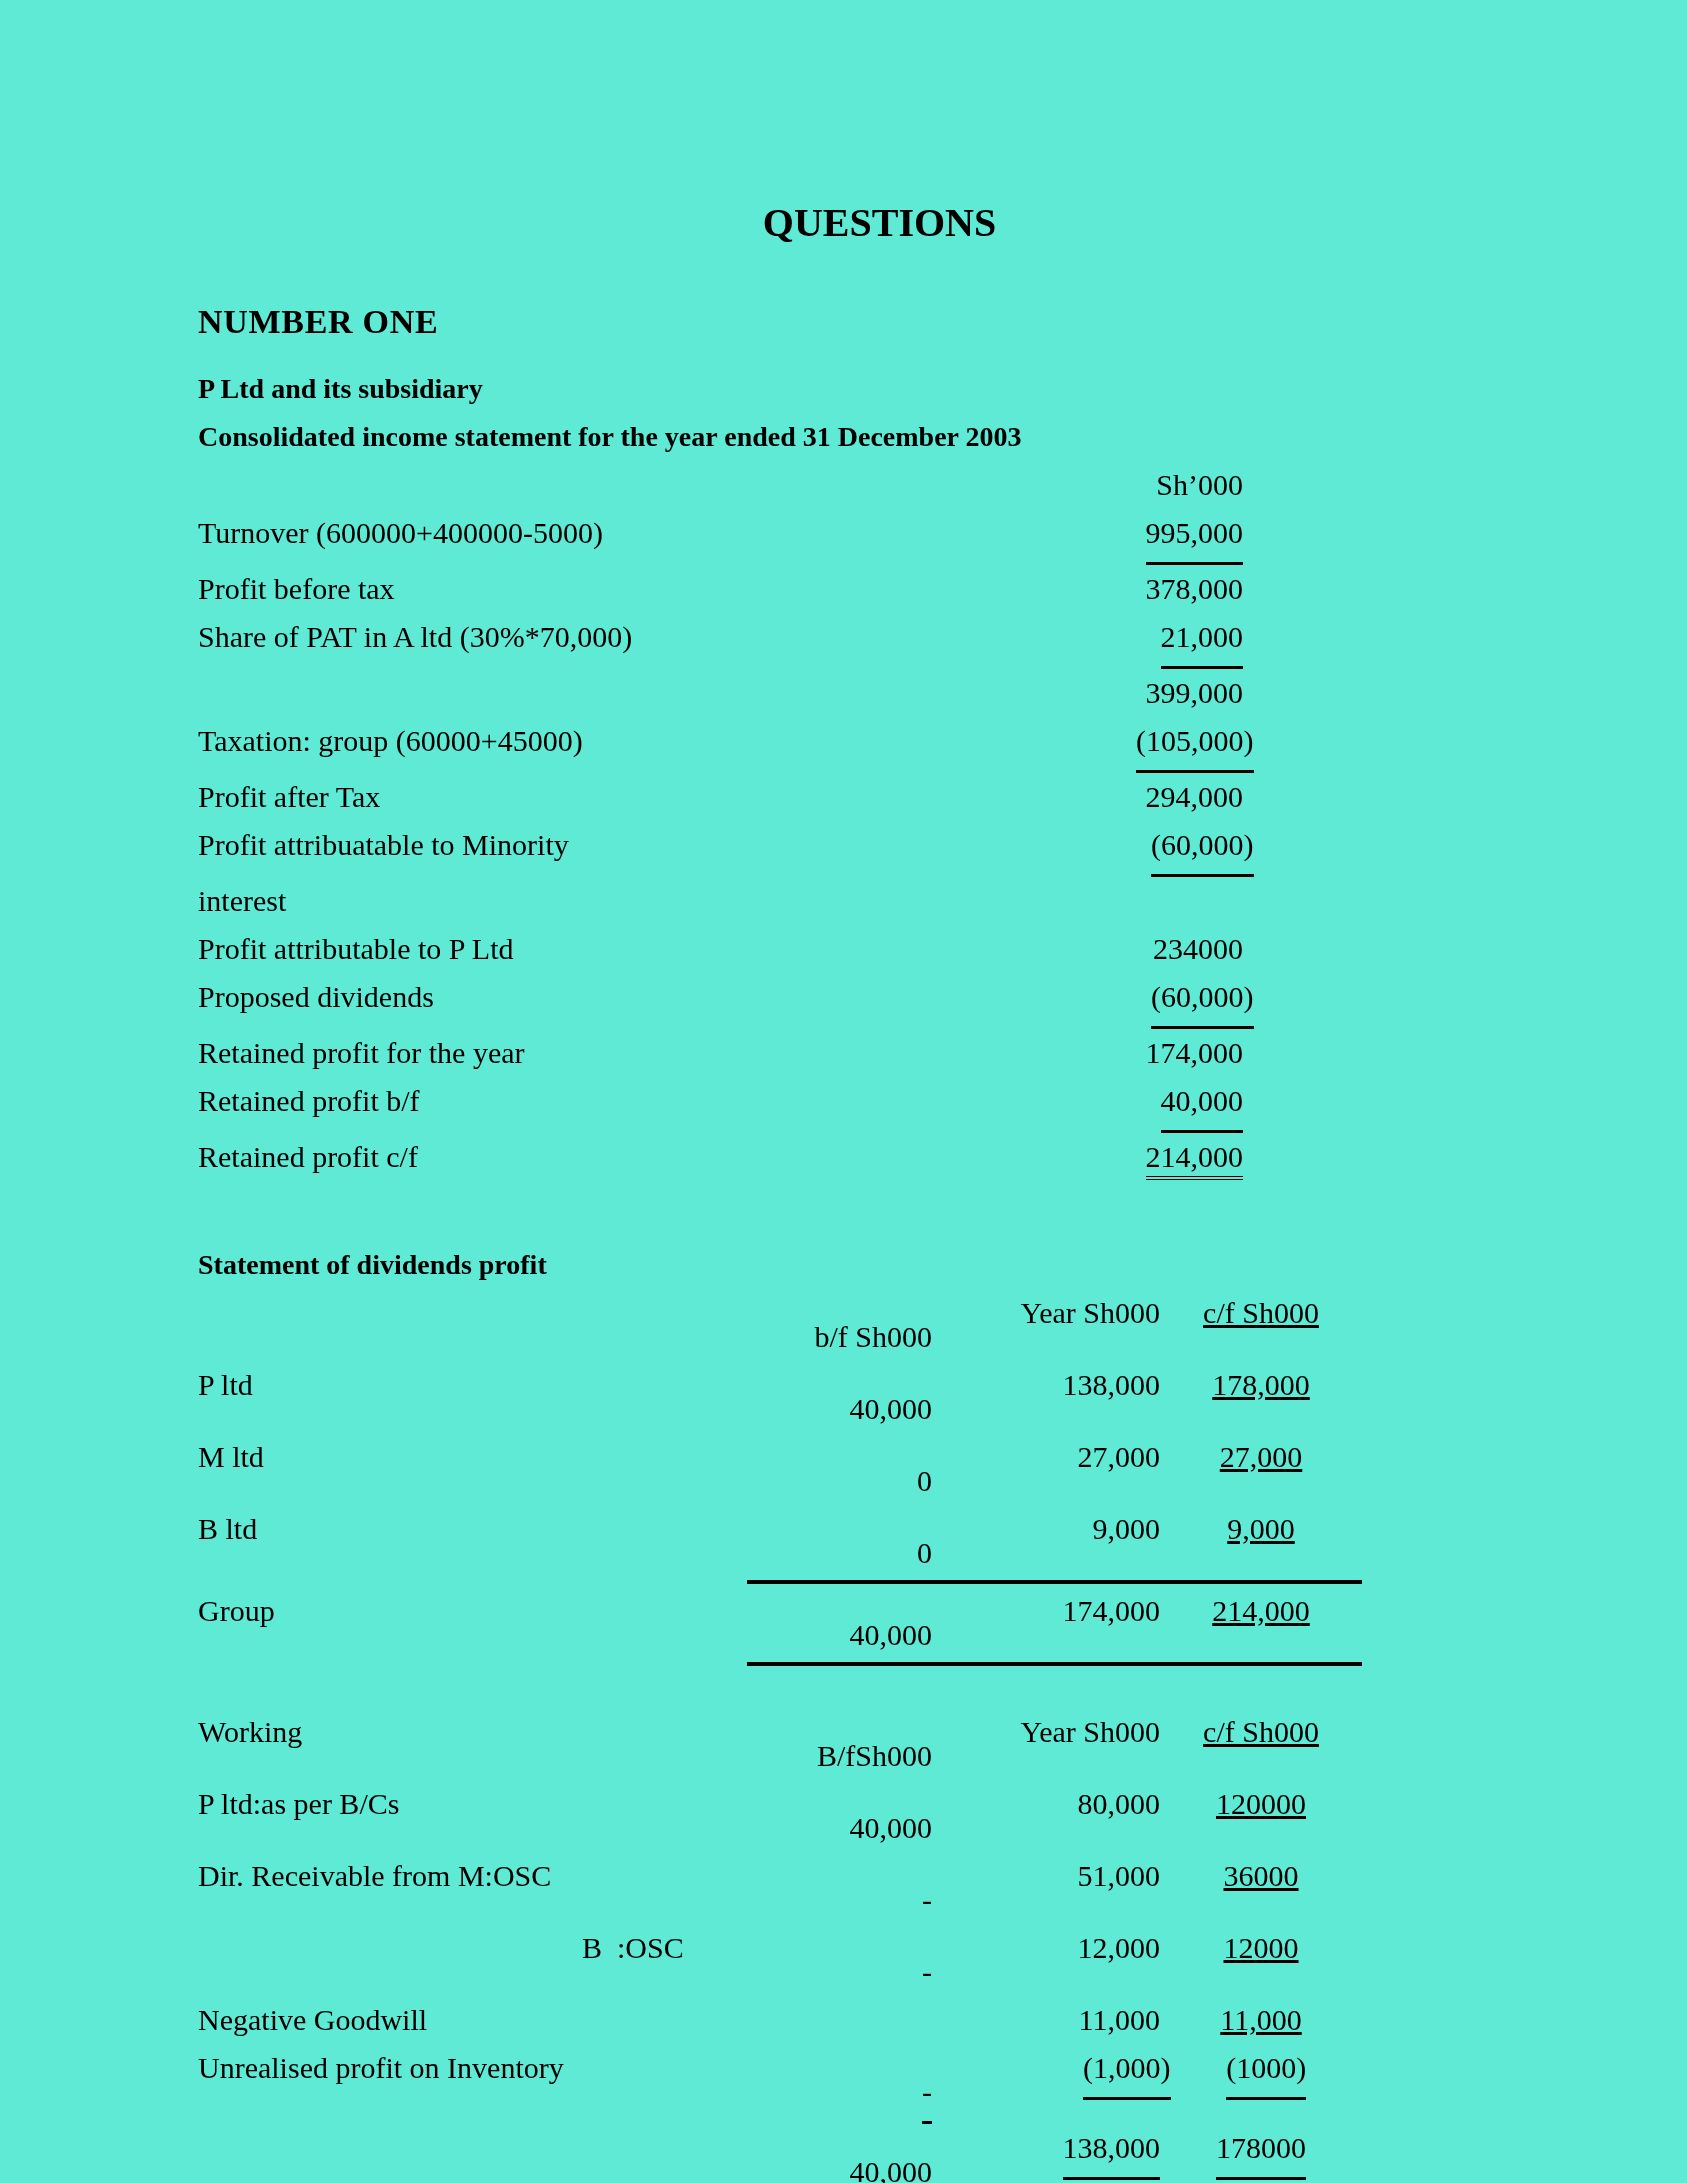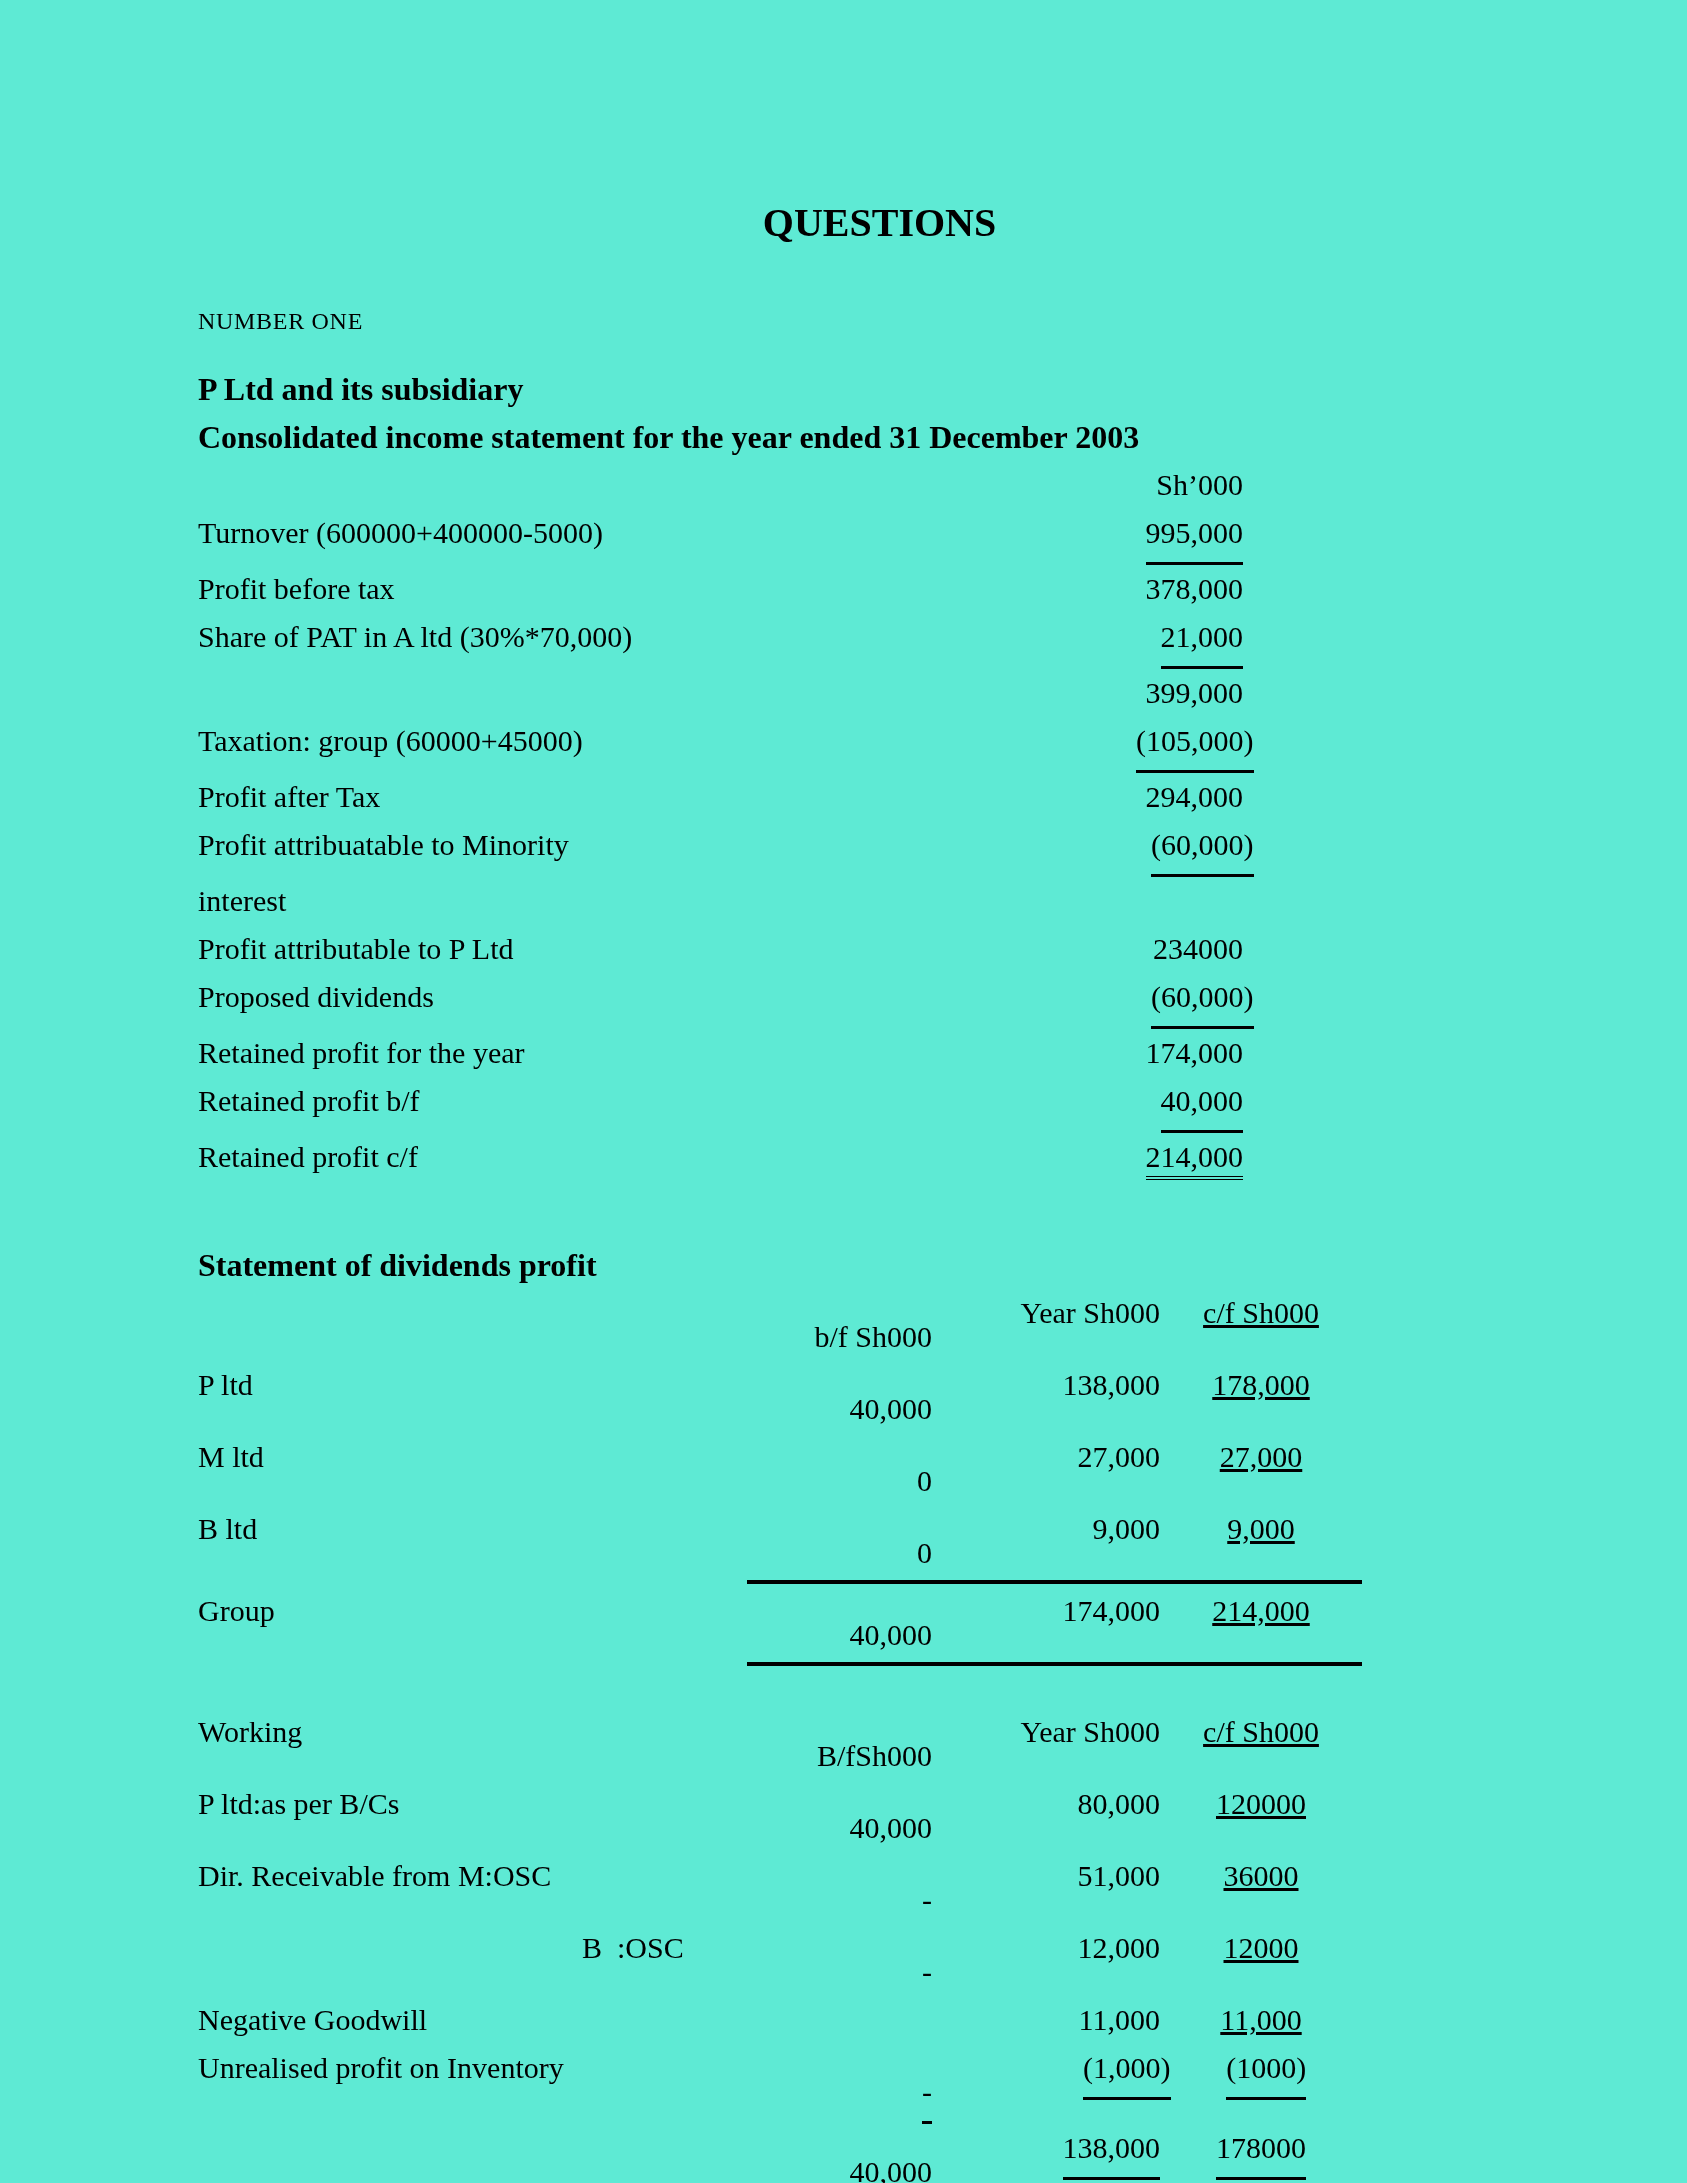--- a/index.html
+++ b/index.html
@@ -6,22 +6,22 @@
   .page {
     position:relative;
     width:1687px; height:2183px;
     background:#5eead4; color:#000000;
     font-family:"Liberation Serif", serif;
     box-sizing:border-box;
     padding:198px 126px 0 198px;
     overflow:hidden;
   }
   .title { text-align:center; font-weight:bold; font-size:40px; line-height:49px; }
-  .h-number { font-weight:normal; font-size:24px; line-height:49px; margin-top:50px; letter-spacing:0.7px; }
-  .h-bold { font-weight:bold; font-size:32px; line-height:48px; }
+  .h-number { font-weight:bold; font-size:34px; line-height:49px; margin-top:50px; letter-spacing:0.7px; }
+  .h-bold { font-weight:bold; font-size:28px; line-height:48px; }
   .company { margin-top:18.5px; }
 
   .is { width:1045px; }
   .is-row { display:flex; line-height:48px; font-size:30px; }
   .is-row .lbl { flex:1 1 auto; white-space:pre; }
   .is-row .val { width:251px; text-align:right; white-space:nowrap; }
 
   .u  { display:inline-block; border-bottom:3.3px solid #000; padding-bottom:10px; line-height:38px; }
   .uu { display:inline-block; border-bottom:4.6px double #000; padding-bottom:0.7px; line-height:38px; }
   .neg { margin-right:-10.6px; }

